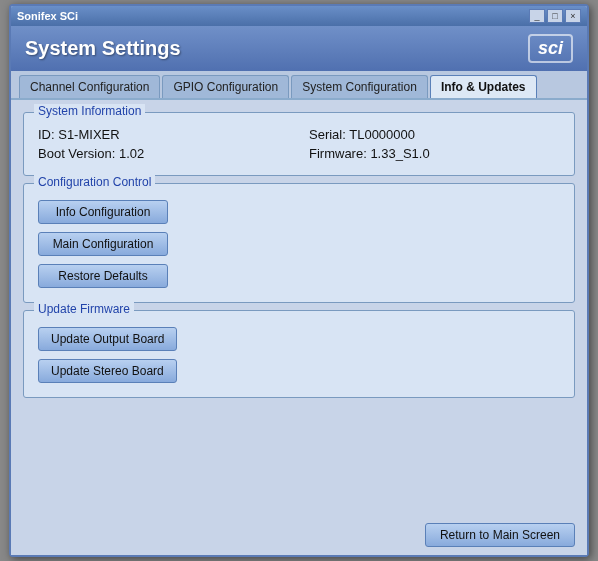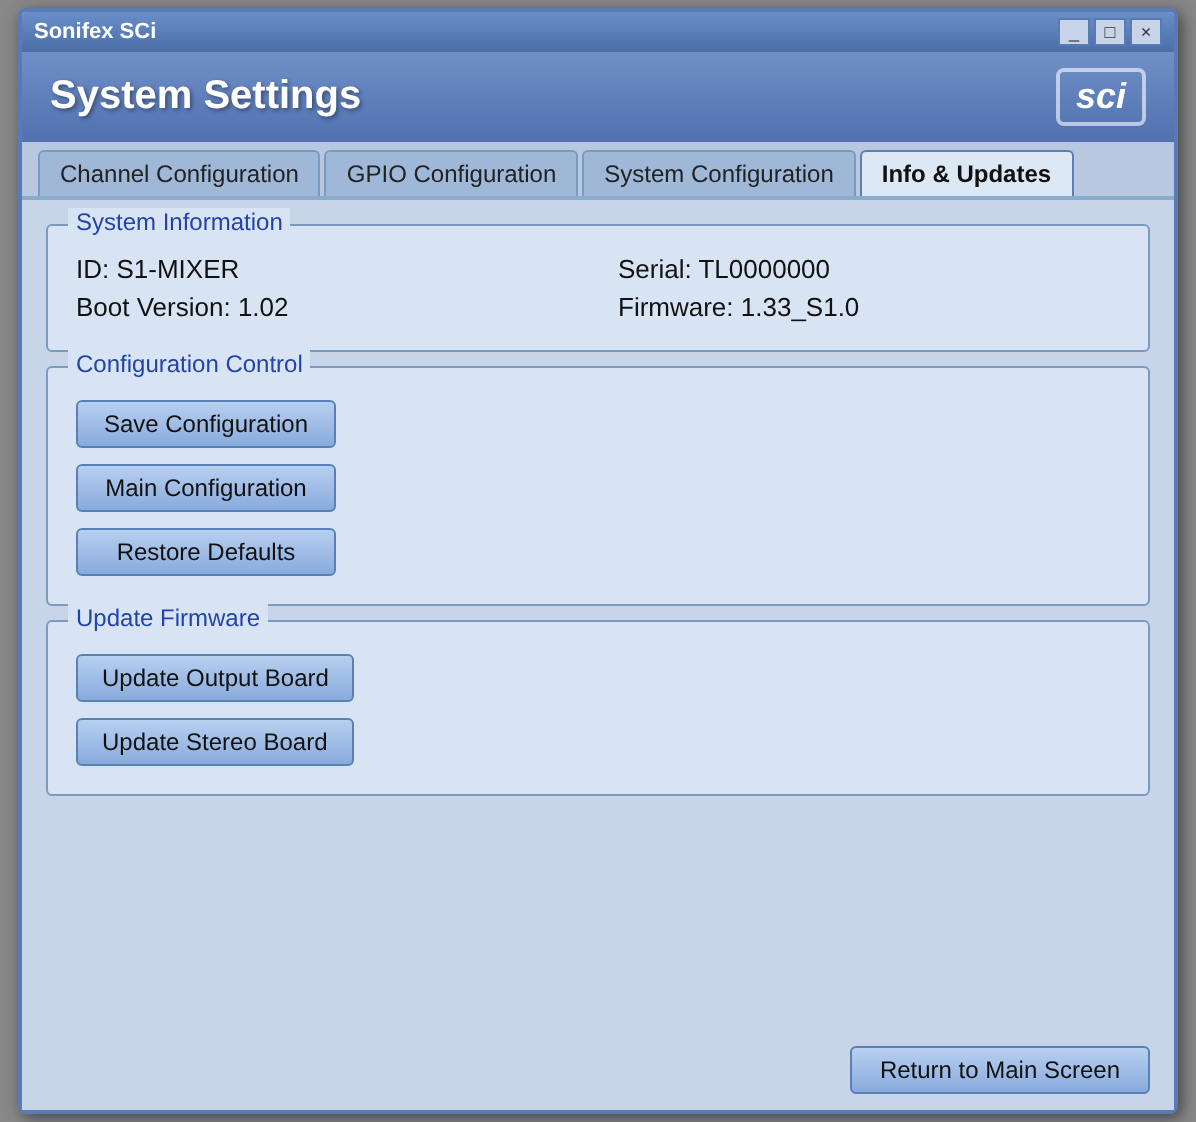--- a/index.html
+++ b/index.html
@@ -206,21 +206,21 @@
         <div class="info-row">ID: S1-MIXER</div>
         <div class="info-row">Serial: TL0000000</div>
         <div class="info-row">Boot Version: 1.02</div>
         <div class="info-row">Firmware: 1.33_S1.0</div>
       </div>
     </div>
 
     <div class="group-box">
       <span class="group-label">Configuration Control</span>
       <div class="btn-group">
-        <button class="btn">Save Configuration</button>
+        <button class="btn">Info Configuration</button>
         <button class="btn">Main Configuration</button>
         <button class="btn">Restore Defaults</button>
       </div>
     </div>
 
     <div class="group-box">
       <span class="group-label">Update Firmware</span>
       <div class="btn-group">
         <button class="btn">Update Output Board</button>
         <button class="btn">Update Stereo Board</button>

